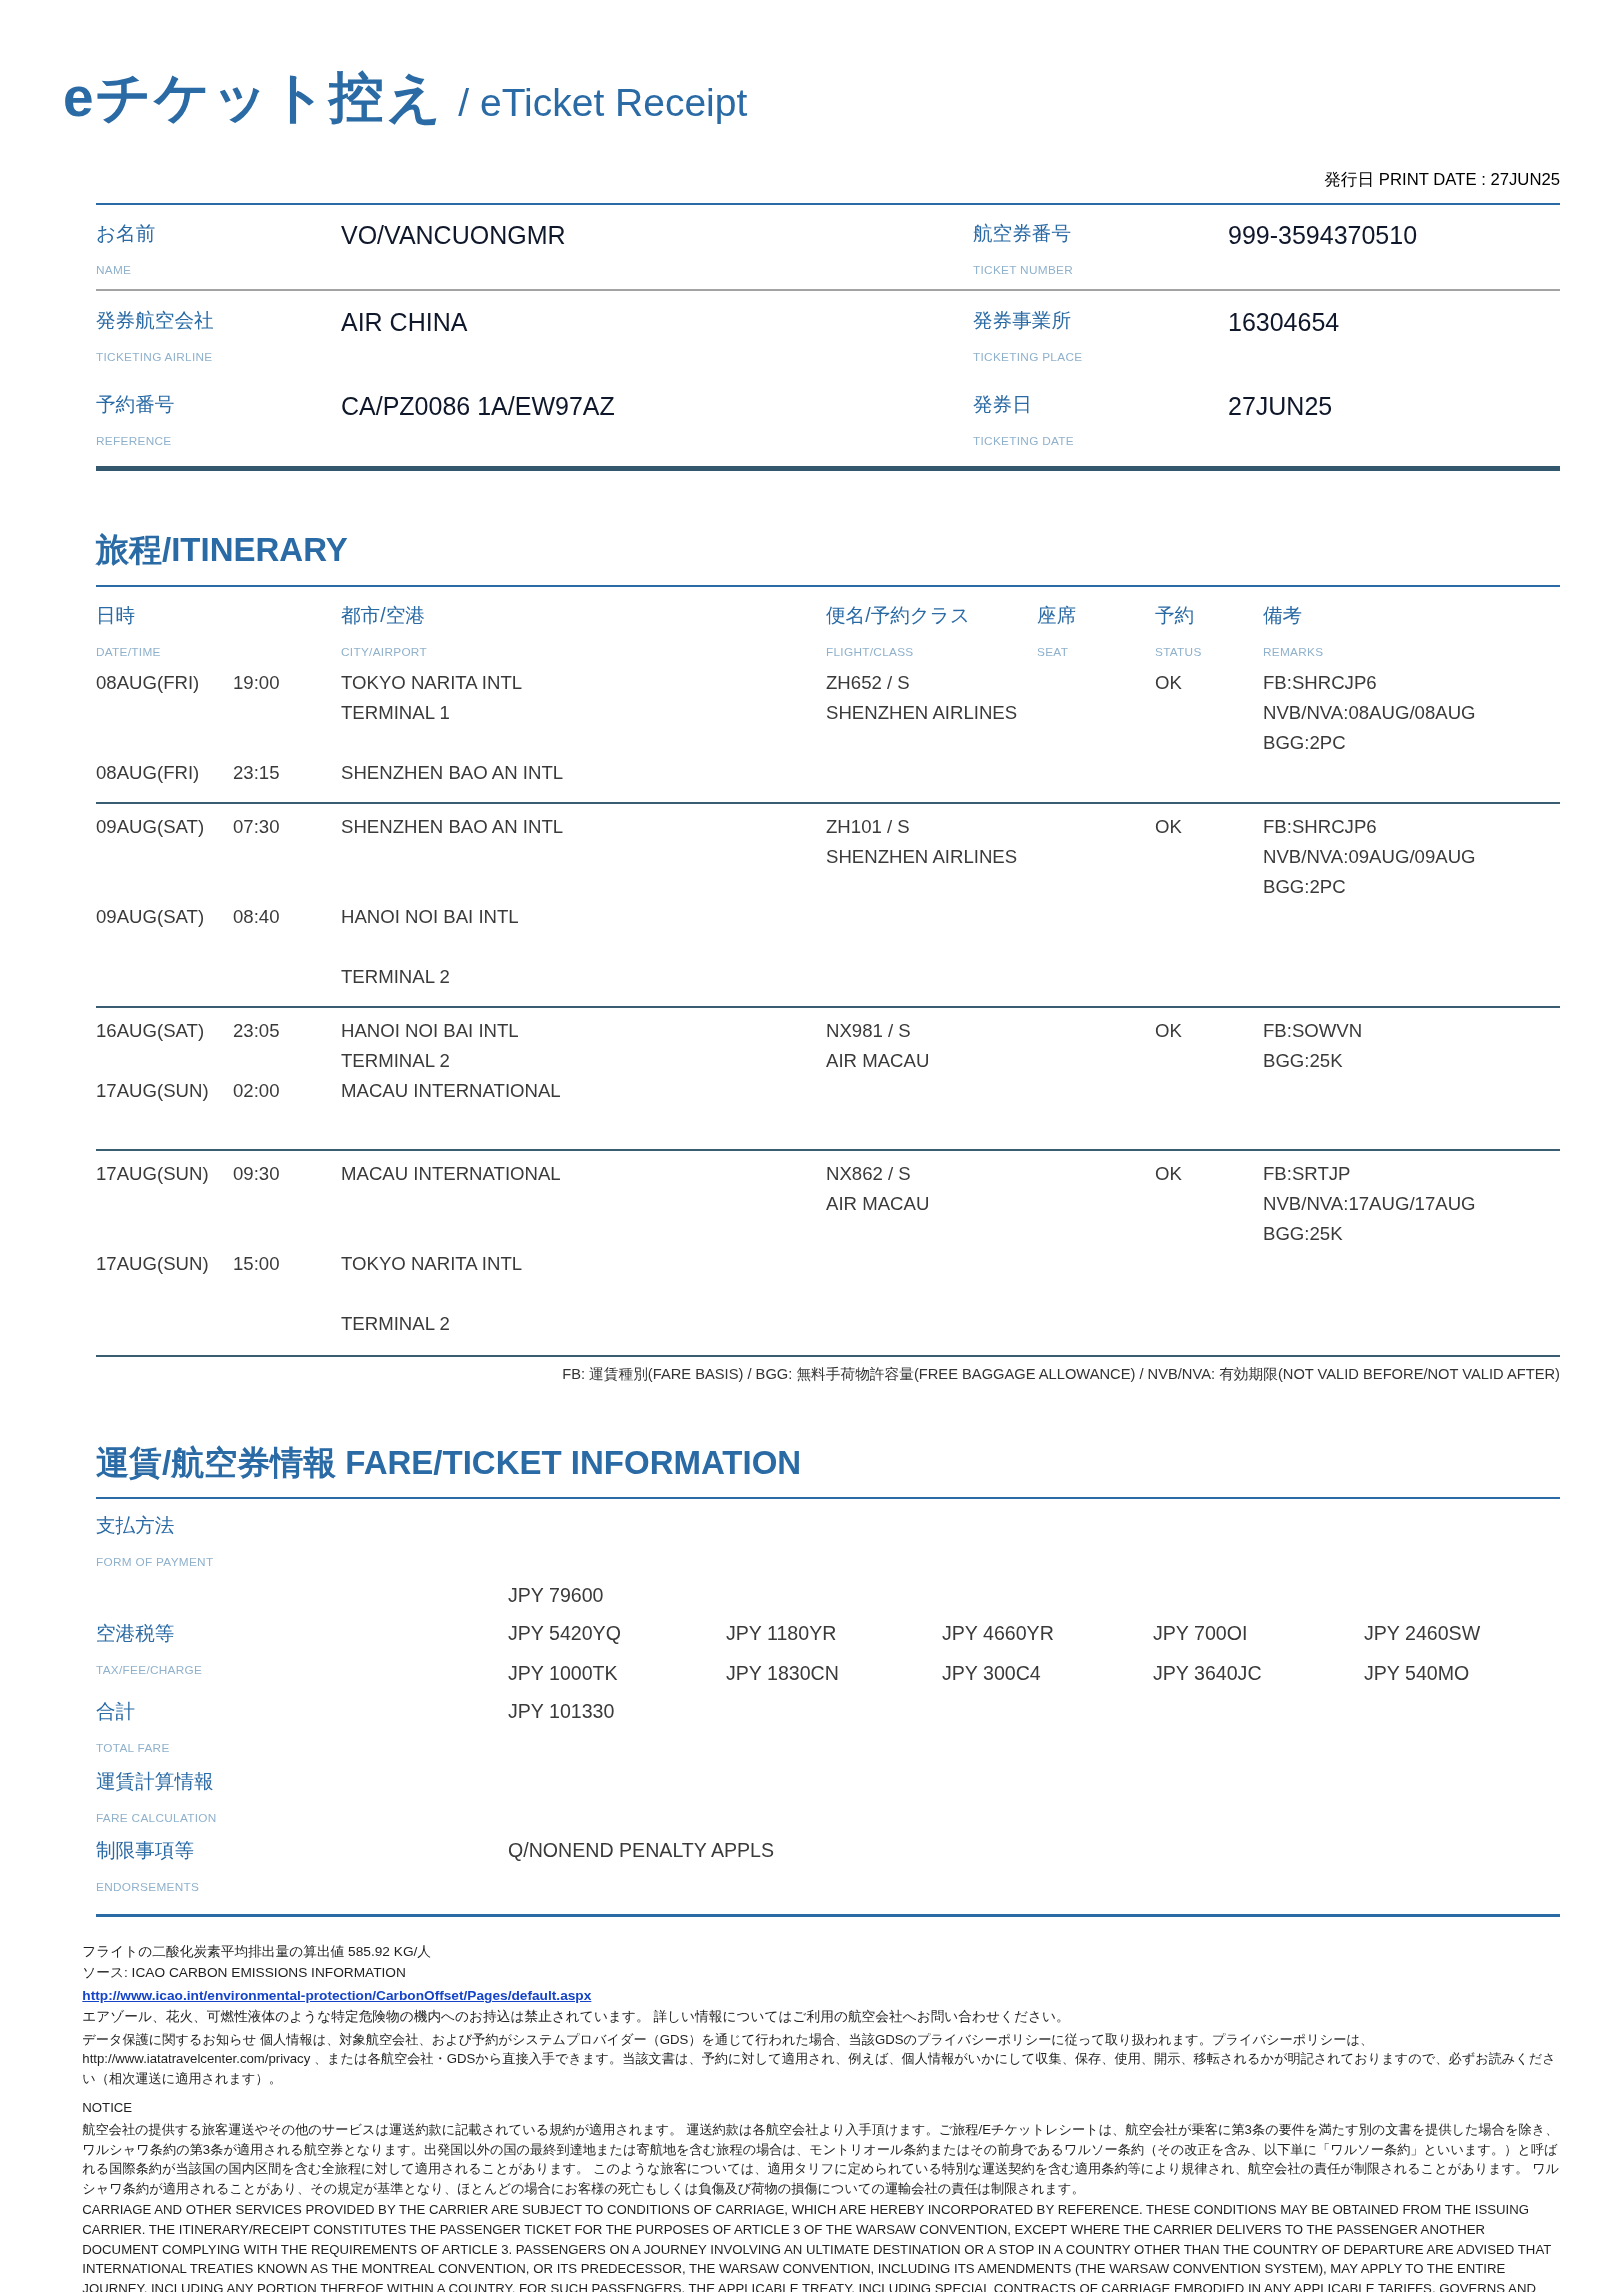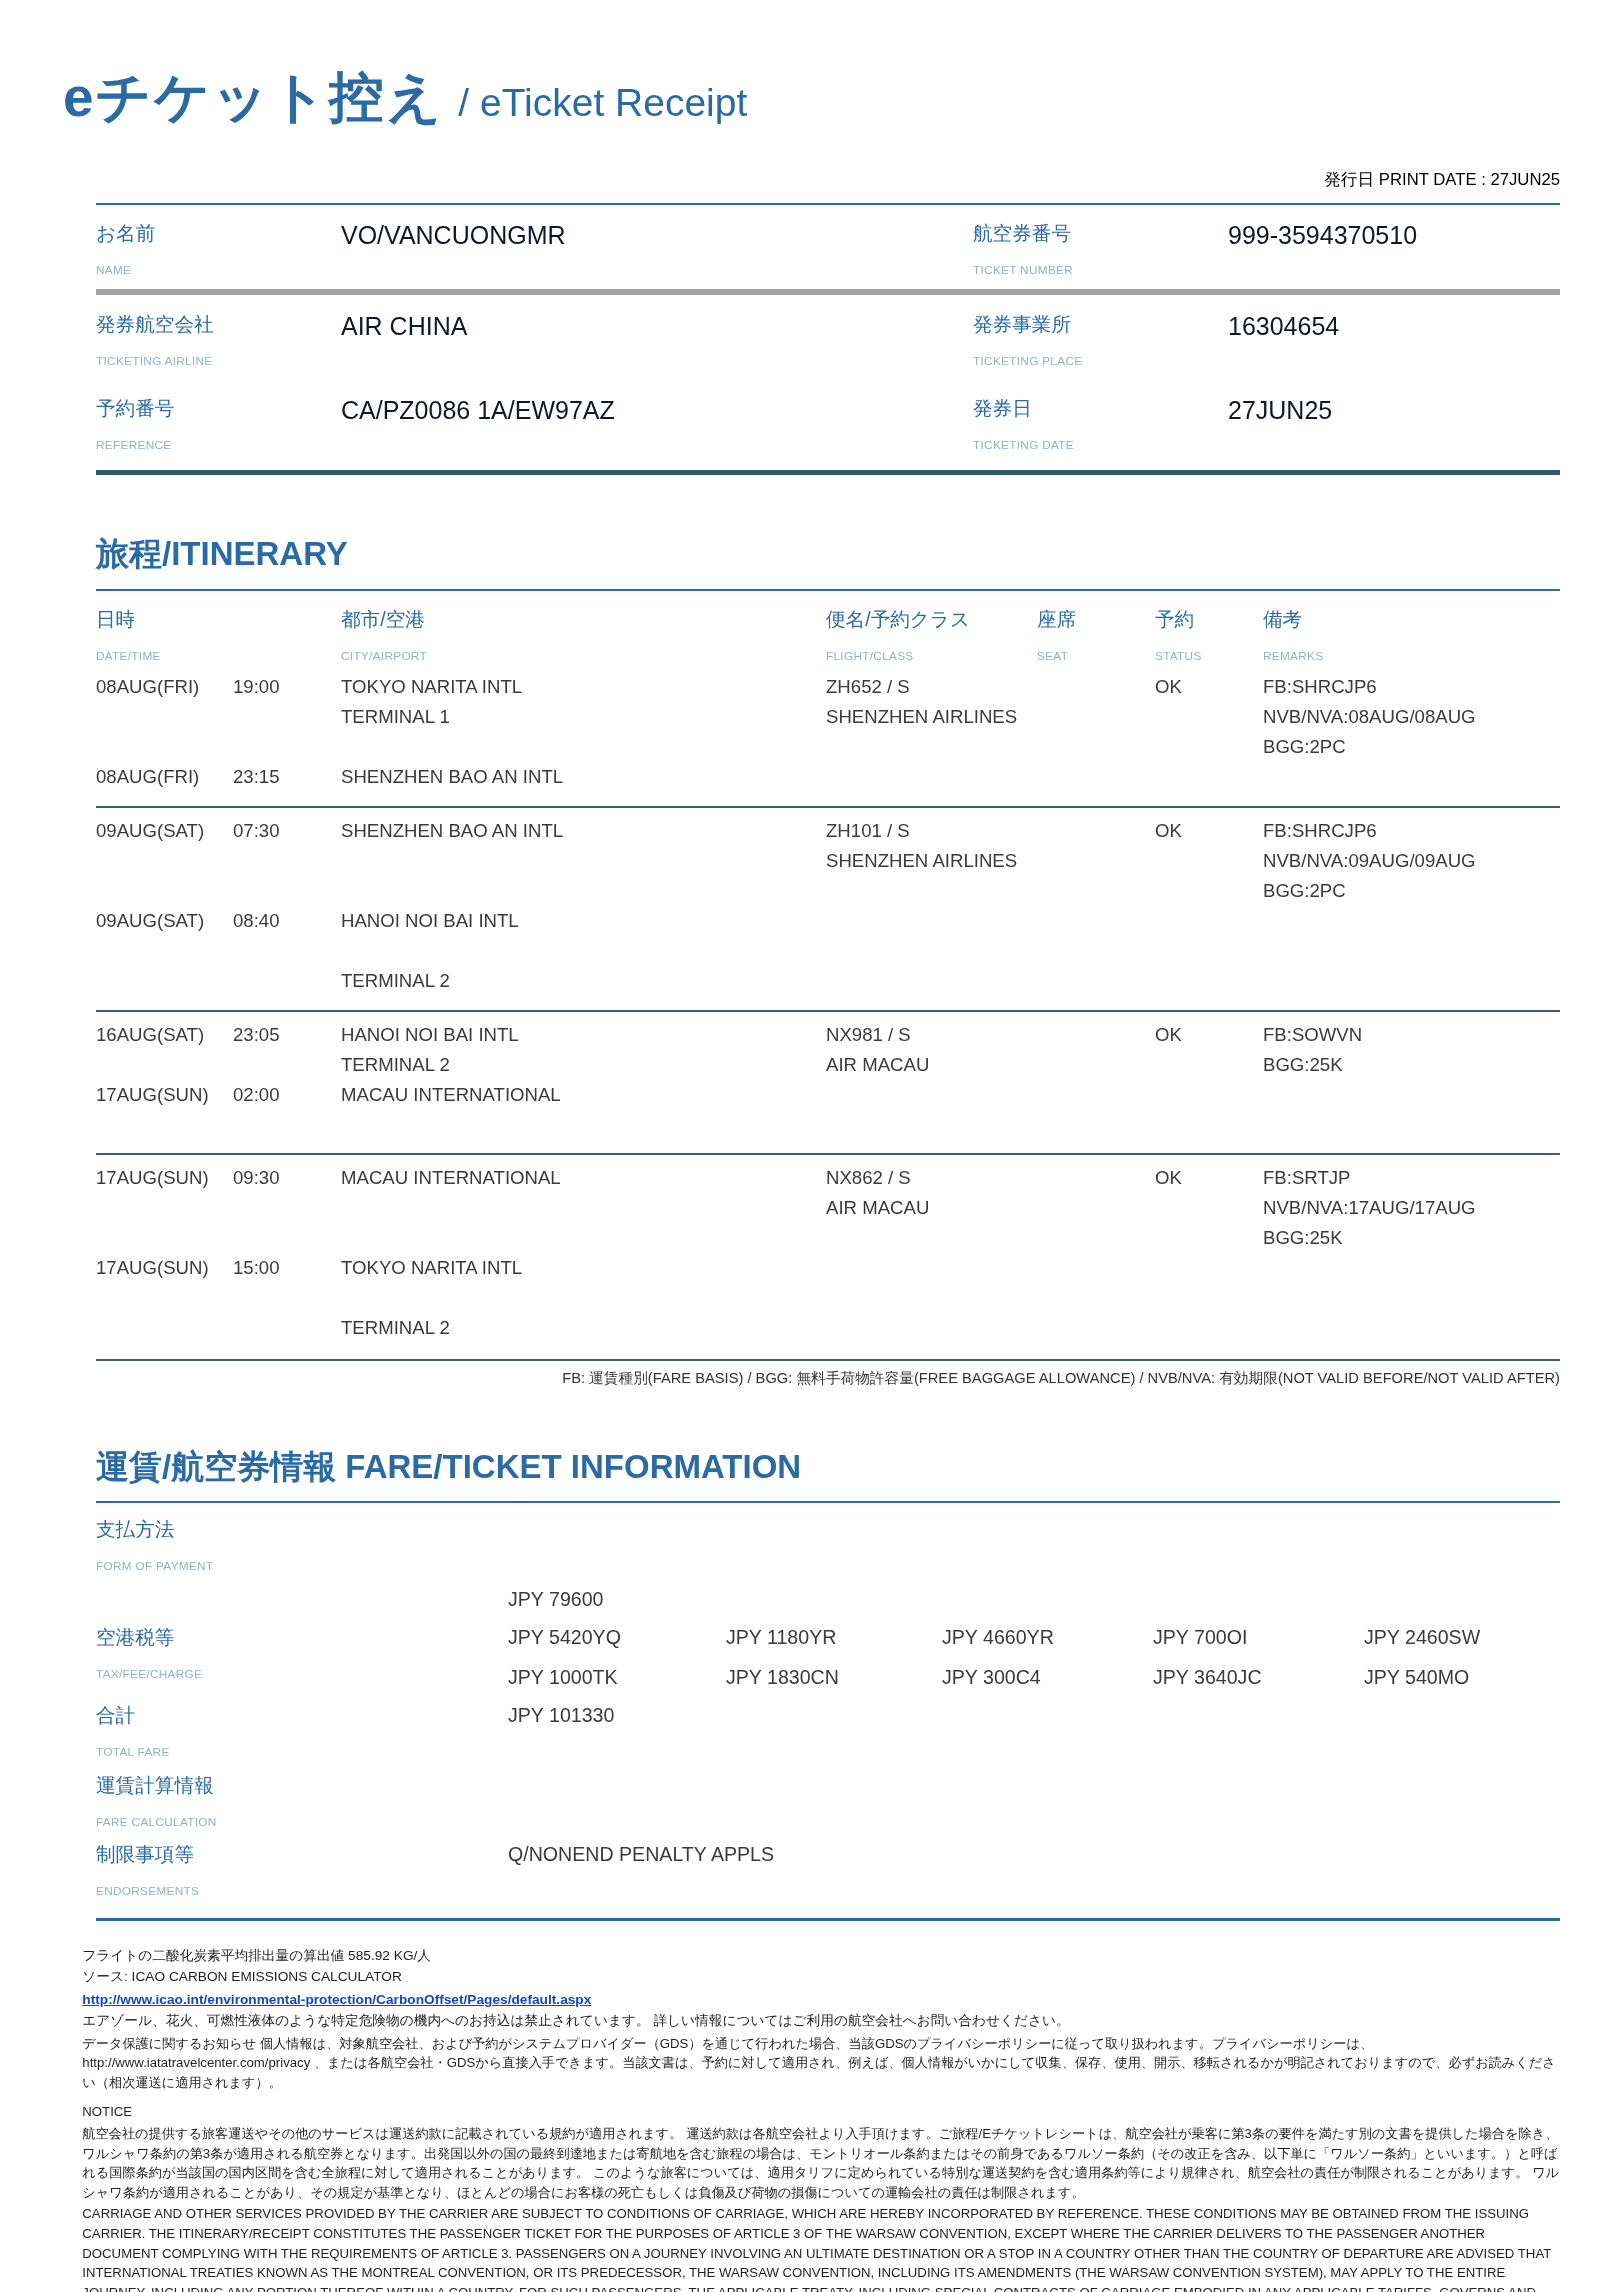--- a/index.html
+++ b/index.html
@@ -11,21 +11,21 @@
 
   
   .doc-title{margin-top:61px;white-space:nowrap;}
   .title-jp{font-size:55px;font-weight:700;color:#2a6aa5;letter-spacing:2px;}
   .title-en{font-size:39px;font-weight:400;color:#2a6aa5;margin-left:9.8px;}
   .print-date{margin-top:33px;text-align:right;font-size:16.7px;color:#000000;}
   .rule-top{margin-top:11.8px;border-top:2.9px solid #2a6aa5;}
 
   
   .hi-row{display:grid;grid-template-columns:245px 632px 255px 1fr;align-items:start;padding:15.7px 0 11.8px;}
-  .hi-row1{border-bottom:6px solid #a3a3a3;}
+  .hi-row1{border-bottom:2px solid #a3a3a3;}
   .hi-group2{border-bottom:5.9px solid #33576d;padding-bottom:5.9px;}
   .lbl{font-size:19.6px;color:#2a6aa5;}
   .sub{font-size:11.8px;color:#8fb1cc;margin-top:16px;letter-spacing:0.3px;}
   .val{font-size:25px;color:#0f172a;padding-top:1px;}
 
   
   .section-head{margin-top:57px;font-size:33px;font-weight:700;color:#2a6aa5;}
   .section-rule{margin-top:11.8px;border-top:2.9px solid #2a6aa5;}
 
   
@@ -407,21 +407,21 @@
       <div class="lbl">制限事項等</div>
       <div class="sub">ENDORSEMENTS</div>
     </div>
     <div class="fare-val">Q/NONEND PENALTY APPLS</div>
   </div>
 
   <div class="fare-rule"></div>
 
   <div class="notes">
     <div class="note-line">フライトの二酸化炭素平均排出量の算出値 585.92 KG/人</div>
-    <div class="note-line">ソース: ICAO CARBON EMISSIONS CALCULATOR</div>
+    <div class="note-line">ソース: ICAO CARBON EMISSIONS INFORMATION</div>
     <div><a class="carbon-link">http://www.icao.int/environmental-protection/CarbonOffset/Pages/default.aspx</a></div>
     <div class="note-line">エアゾール、花火、可燃性液体のような特定危険物の機内へのお持込は禁止されています。 詳しい情報についてはご利用の航空会社へお問い合わせください。</div>
     <div class="note-para">データ保護に関するお知らせ 個人情報は、対象航空会社、および予約がシステムプロバイダー（GDS）を通じて行われた場合、当該GDSのプライバシーポリシーに従って取り扱われます。プライバシーポリシーは、http://www.iatatravelcenter.com/privacy 、または各航空会社・GDSから直接入手できます。当該文書は、予約に対して適用され、例えば、個人情報がいかにして収集、保存、使用、開示、移転されるかが明記されておりますので、必ずお読みください（相次運送に適用されます）。</div>
     <div class="notice-label">NOTICE</div>
     <div class="note-para">航空会社の提供する旅客運送やその他のサービスは運送約款に記載されている規約が適用されます。 運送約款は各航空会社より入手頂けます。ご旅程/Eチケットレシートは、航空会社が乗客に第3条の要件を満たす別の文書を提供した場合を除き、ワルシャワ条約の第3条が適用される航空券となります。出発国以外の国の最終到達地または寄航地を含む旅程の場合は、モントリオール条約またはその前身であるワルソー条約（その改正を含み、以下単に「ワルソー条約」といいます。）と呼ばれる国際条約が当該国の国内区間を含む全旅程に対して適用されることがあります。 このような旅客については、適用タリフに定められている特別な運送契約を含む適用条約等により規律され、航空会社の責任が制限されることがあります。 ワルシャワ条約が適用されることがあり、その規定が基準となり、ほとんどの場合にお客様の死亡もしくは負傷及び荷物の損傷についての運輸会社の責任は制限されます。</div>
     <div class="note-para">CARRIAGE AND OTHER SERVICES PROVIDED BY THE CARRIER ARE SUBJECT TO CONDITIONS OF CARRIAGE, WHICH ARE HEREBY INCORPORATED BY REFERENCE. THESE CONDITIONS MAY BE OBTAINED FROM THE ISSUING CARRIER. THE ITINERARY/RECEIPT CONSTITUTES THE PASSENGER TICKET FOR THE PURPOSES OF ARTICLE 3 OF THE WARSAW CONVENTION, EXCEPT WHERE THE CARRIER DELIVERS TO THE PASSENGER ANOTHER DOCUMENT COMPLYING WITH THE REQUIREMENTS OF ARTICLE 3. PASSENGERS ON A JOURNEY INVOLVING AN ULTIMATE DESTINATION OR A STOP IN A COUNTRY OTHER THAN THE COUNTRY OF DEPARTURE ARE ADVISED THAT INTERNATIONAL TREATIES KNOWN AS THE MONTREAL CONVENTION, OR ITS PREDECESSOR, THE WARSAW CONVENTION, INCLUDING ITS AMENDMENTS (THE WARSAW CONVENTION SYSTEM), MAY APPLY TO THE ENTIRE JOURNEY, INCLUDING ANY PORTION THEREOF WITHIN A COUNTRY. FOR SUCH PASSENGERS, THE APPLICABLE TREATY, INCLUDING SPECIAL CONTRACTS OF CARRIAGE EMBODIED IN ANY APPLICABLE TARIFFS, GOVERNS AND MAY LIMIT THE LIABILITY OF THE CARRIER. THESE CONVENTIONS GOVERN AND MAY LIMIT THE LIABILITY OF AIR CARRIERS FOR DEATH OR BODILY INJURY OR LOSS OF OR DAMAGE TO BAGGAGE, AND FOR DELAY.</div>
   </div>
 
 </div>
 

